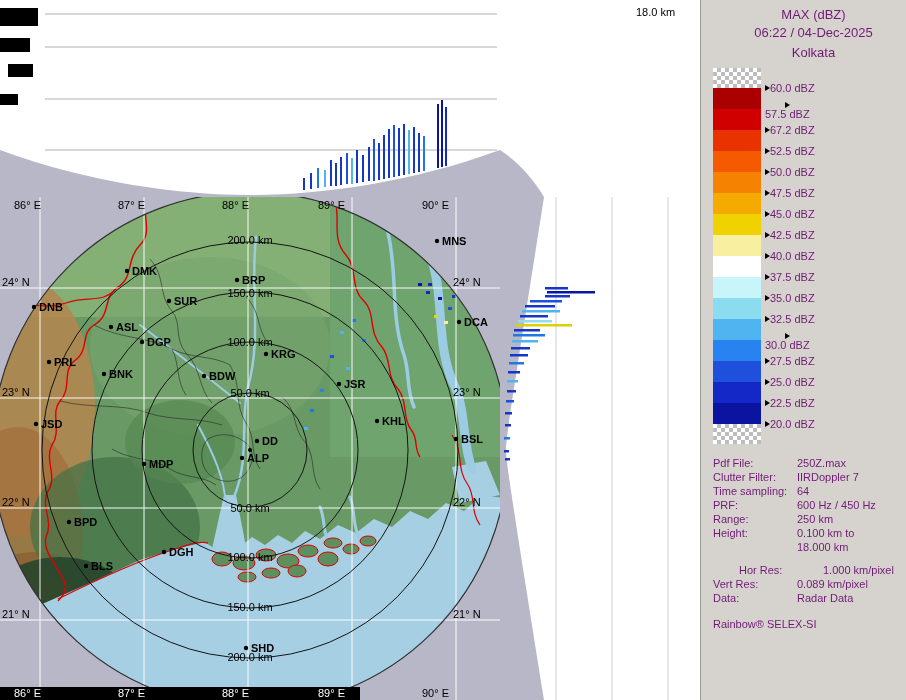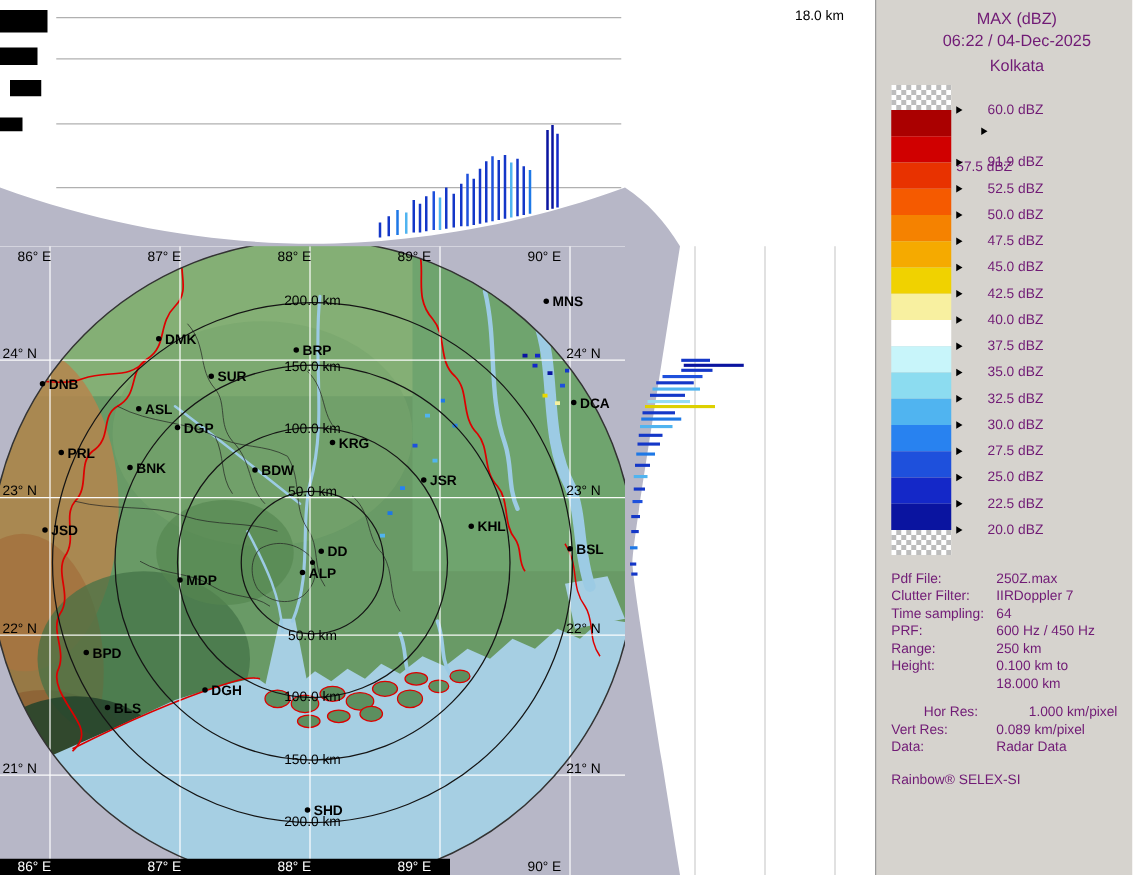--- a/index.html
+++ b/index.html
@@ -12,21 +12,21 @@
   #legend-panel{position:absolute;left:700px;top:0;width:226px;height:700px;
     background:#d6d3ce;border-left:1px solid #9a9a9a;box-sizing:border-box;color:#701a75;}
   #legend-panel .ttl{width:100%;text-align:center;font-size:13px;line-height:18px;}
   #legend-panel .ttl1{padding-top:6px;}
   #legend-panel .ttl3{margin-top:2px;}
   #scale{position:absolute;left:12px;top:68px;width:190px;}
   #scale .sw{width:48px;height:21px;}
   .checker{width:48px;height:20px;
     background:repeating-conic-gradient(#bdbdbd 0% 25%, #ffffff 0% 50%) 0 0/8px 8px;}
   .scale-label{position:absolute;left:52px;white-space:nowrap;font-size:11px;
-    display:flex;align-items:center;gap:20px;height:14px;}
+    display:flex;align-items:center;gap:0;height:14px;}
   .tri{width:0;height:0;border-left:5px solid #000;border-top:3px solid transparent;
     border-bottom:3px solid transparent;display:inline-block;}
   #info-rows{position:absolute;left:12px;top:456px;width:190px;}
   .irow{display:flex;font-size:11px;line-height:14px;}
   .irow .lbl{width:84px;flex:none;}
   .irow.gap{margin-top:9px;padding-left:26px;}
   #branding{position:absolute;left:12px;top:618px;font-size:11px;}
 </style>
 </head>
 <body>
@@ -347,21 +347,21 @@
           <div class="scale-label" style="top: 13px;">
             <span class="tri"></span>
             <span>60.0 dBZ</span>
           </div>
           <div class="scale-label" style="top: 34px; flex-direction: column;">
             <span class="tri"></span>
             <span>57.5 dBZ</span>
           </div>
           <div class="scale-label" style="top: 55px;">
             <span class="tri"></span>
-            <span>91.9 dBZ</span>
+            <span>67.2 dBZ</span>
           </div>
           <div class="scale-label" style="top: 76px;">
             <span class="tri"></span>
             <span>52.5 dBZ</span>
           </div>
           <div class="scale-label" style="top: 97px;">
             <span class="tri"></span>
             <span>50.0 dBZ</span>
           </div>
           <div class="scale-label" style="top: 118px;">
@@ -385,21 +385,21 @@
             <span>37.5 dBZ</span>
           </div>
           <div class="scale-label" style="top: 223px;">
             <span class="tri"></span>
             <span>35.0 dBZ</span>
           </div>
           <div class="scale-label" style="top: 244px;">
             <span class="tri"></span>
             <span>32.5 dBZ</span>
           </div>
-          <div class="scale-label" style="top: 265px;">
+          <div class="scale-label" style="top: 265px; flex-direction: column;">
             <span class="tri"></span>
             <span>30.0 dBZ</span>
           </div>
           <div class="scale-label" style="top: 286px;">
             <span class="tri"></span>
             <span>27.5 dBZ</span>
           </div>
           <div class="scale-label" style="top: 307px;">
             <span class="tri"></span>
             <span>25.0 dBZ</span>

